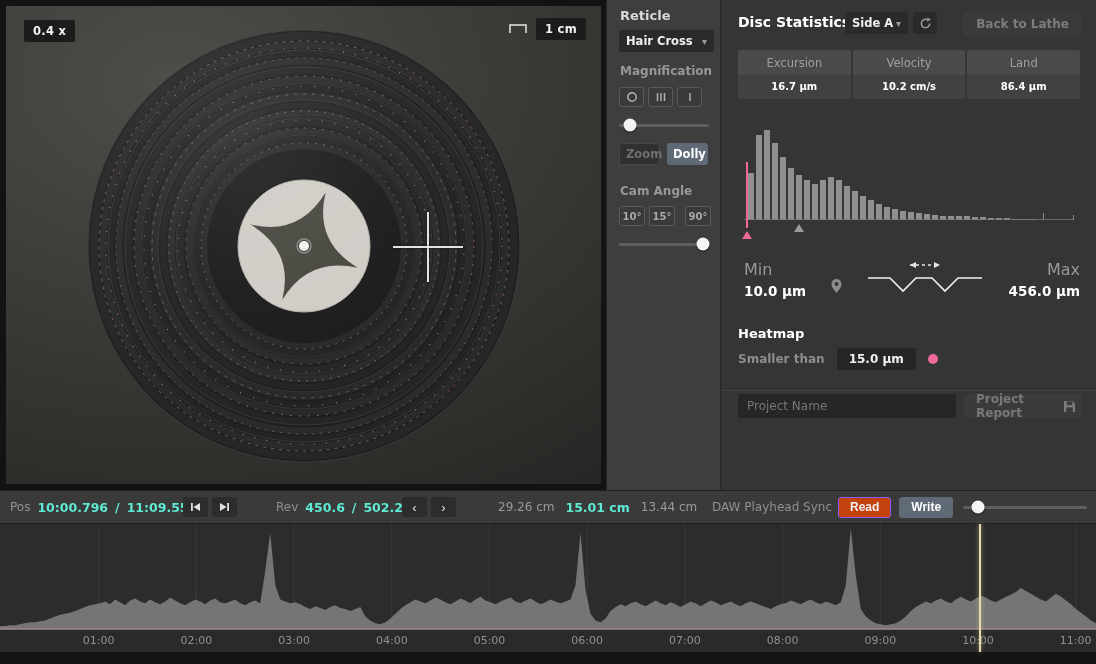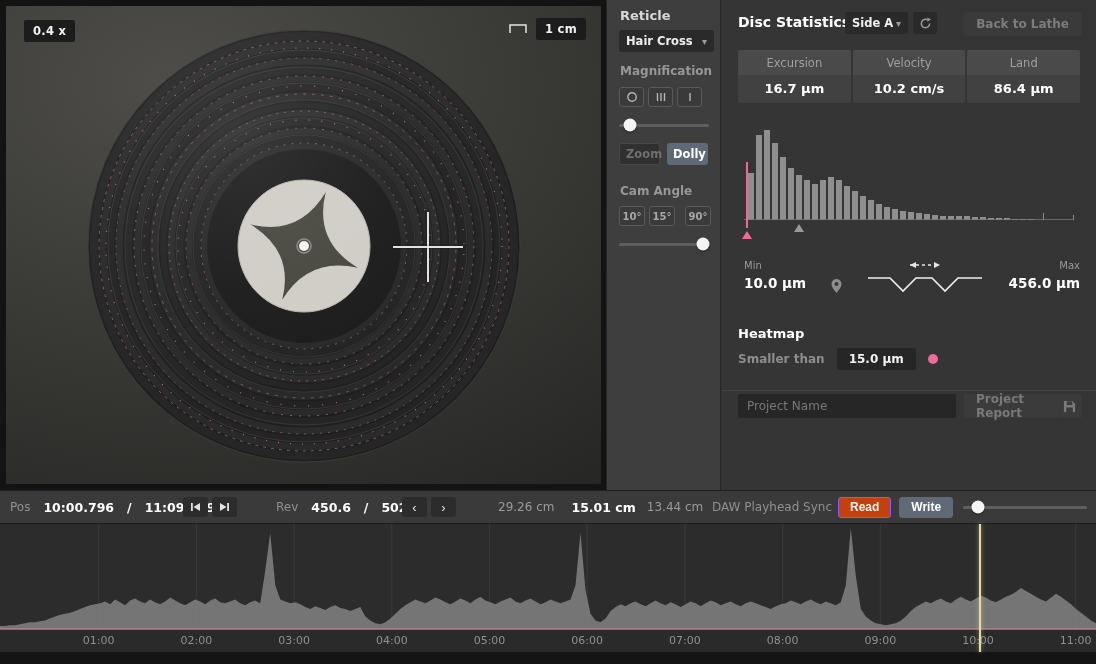--- a/index.html
+++ b/index.html
@@ -52,33 +52,33 @@
     display:flex;align-items:center;justify-content:space-between;padding:0 7px;box-sizing:border-box;cursor:pointer;}
   .side-dd .dd-label{font-size:11.5px;font-weight:bold;color:#efefef;}
   .side-dd .caret{font-size:10px;color:#9a9a9a;}
   .refresh-btn{position:absolute;left:191px;top:12px;width:24px;height:22px;background:#2a2a2a;border-radius:3px;
     display:flex;align-items:center;justify-content:center;cursor:pointer;}
   .back-btn{position:absolute;right:14px;top:12px;height:24px;padding:0 13px;background:#3a3a3a;border-radius:3px;
     color:#7d7d7d;font-size:12px;font-weight:bold;display:flex;align-items:center;cursor:pointer;}
   .stat-cards{position:absolute;left:16px;right:16px;top:50px;display:flex;gap:2px;}
   .stat-card{flex:1;border-radius:2px;overflow:hidden;text-align:center;}
   .stat-label{background:#4a4a4a;color:#9f9f9f;font-size:11.5px;padding:6px 0 5px;}
-  .stat-value{background:#414141;color:#fff;font-size:13px;font-weight:bold;padding:6px 0 7px;white-space:nowrap;}
+  .stat-value{background:#414141;color:#fff;font-size:10px;font-weight:bold;padding:6px 0 7px;white-space:nowrap;}
   .hist{position:absolute;left:16px;right:16px;top:126px;height:118px;}
   .hist-bars{position:absolute;left:10px;bottom:24px;display:flex;align-items:flex-end;gap:2px;}
   .hbar{width:6px;background:#8f8f8f;}
   .hist-axis{position:absolute;left:6px;right:6px;bottom:24px;height:1px;background:#7a7a7a;opacity:.75;}
   .hist-tick{position:absolute;right:36px;bottom:24px;width:1px;height:7px;background:#8a8a8a;}
   .hist-endcap{position:absolute;right:6px;bottom:24px;width:1px;height:5px;background:#8a8a8a;}
   .pink-line{position:absolute;left:8px;bottom:16px;width:2px;height:66px;}
   .marker{position:absolute;width:0;height:0;border-left:5px solid transparent;border-right:5px solid transparent;}
   .marker-pink{left:4px;bottom:5px;border-bottom:8px solid #ef6a9b;}
   .marker-gray{left:56px;bottom:12px;border-bottom:8px solid #9a9a9a;}
   .minmax{position:absolute;left:16px;right:16px;top:256px;height:52px;}
-  .mm-label{font-size:10px;color:#989898;}
+  .mm-label{font-size:16px;color:#989898;}
   .mm-value{font-size:13.5px;font-weight:bold;color:#fff;margin-top:4px;white-space:nowrap;}
   .mm-min{position:absolute;left:6px;top:4px;}
   .mm-max{position:absolute;right:0;top:4px;text-align:right;}
   .pin-wrap{position:absolute;left:92px;top:22px;}
   .groove-wrap{position:absolute;left:128px;top:2px;}
   .heatmap-title{position:absolute;left:16px;top:326px;font-size:13px;font-weight:bold;color:#fff;}
   .heatmap-row{position:absolute;left:16px;top:348px;display:flex;align-items:center;gap:12px;}
   .heatmap-row .hm-label{font-size:12px;color:#8d8d8d;font-weight:bold;}
   .hm-box{background:#262626;border-radius:2px;color:#f0f0f0;font-size:12px;font-weight:bold;
     padding:4px 12px;cursor:pointer;}
@@ -90,21 +90,21 @@
   .proj-input::placeholder{color:#777;}
   .proj-report{position:absolute;left:226px;top:0;height:24px;padding:0 12px;background:#3b3b3b;border-radius:3px;
     color:#797979;font-size:12px;font-weight:bold;display:flex;align-items:center;cursor:pointer;}
   .proj-save{position:absolute;right:0;top:0;width:25px;height:24px;background:#3b3b3b;border-radius:3px;
     display:flex;align-items:center;justify-content:center;cursor:pointer;}
   
   .transport{position:absolute;left:0;top:490px;width:1096px;height:34px;background:#3a3a3a;
     border-top:1px solid #1f1f1f;border-bottom:1px solid #1c1c1c;box-sizing:border-box;}
   .t-group{position:absolute;top:0;height:32px;display:flex;align-items:center;gap:7px;}
   .t-label{font-size:12px;color:#8f8f8f;}
-  .t-value{font-size:12.5px;font-weight:bold;color:#ffffff;white-space:nowrap;margin-left:6px;}
+  .t-value{font-size:12.5px;font-weight:bold;color:#5eead4;white-space:nowrap;}
   .t-dim{font-size:12px;color:#9a9a9a;white-space:nowrap;}
   .sq-btn{width:25px;height:20px;background:#2c2c2c;border:none;border-radius:3px;color:#e2e2e2;
     display:flex;align-items:center;justify-content:center;cursor:pointer;font-size:13px;line-height:1;}
   .read-btn{height:21px;padding:0 11px;background:#c2410c;border:1px solid #8b5cf6;border-radius:3px;
     color:#f2f2f2;font-size:12px;font-weight:bold;cursor:pointer;}
   .write-btn{height:21px;padding:0 11px;background:#5f6a76;border:1px solid #5f6a76;border-radius:3px;
     color:#fff;font-size:12px;font-weight:bold;cursor:pointer;}
   .t-slider{position:absolute;left:963px;top:9px;width:124px;height:14px;}
   
   .bottom{position:absolute;left:0;top:524px;width:1096px;height:140px;background:#2c2c2c;}

